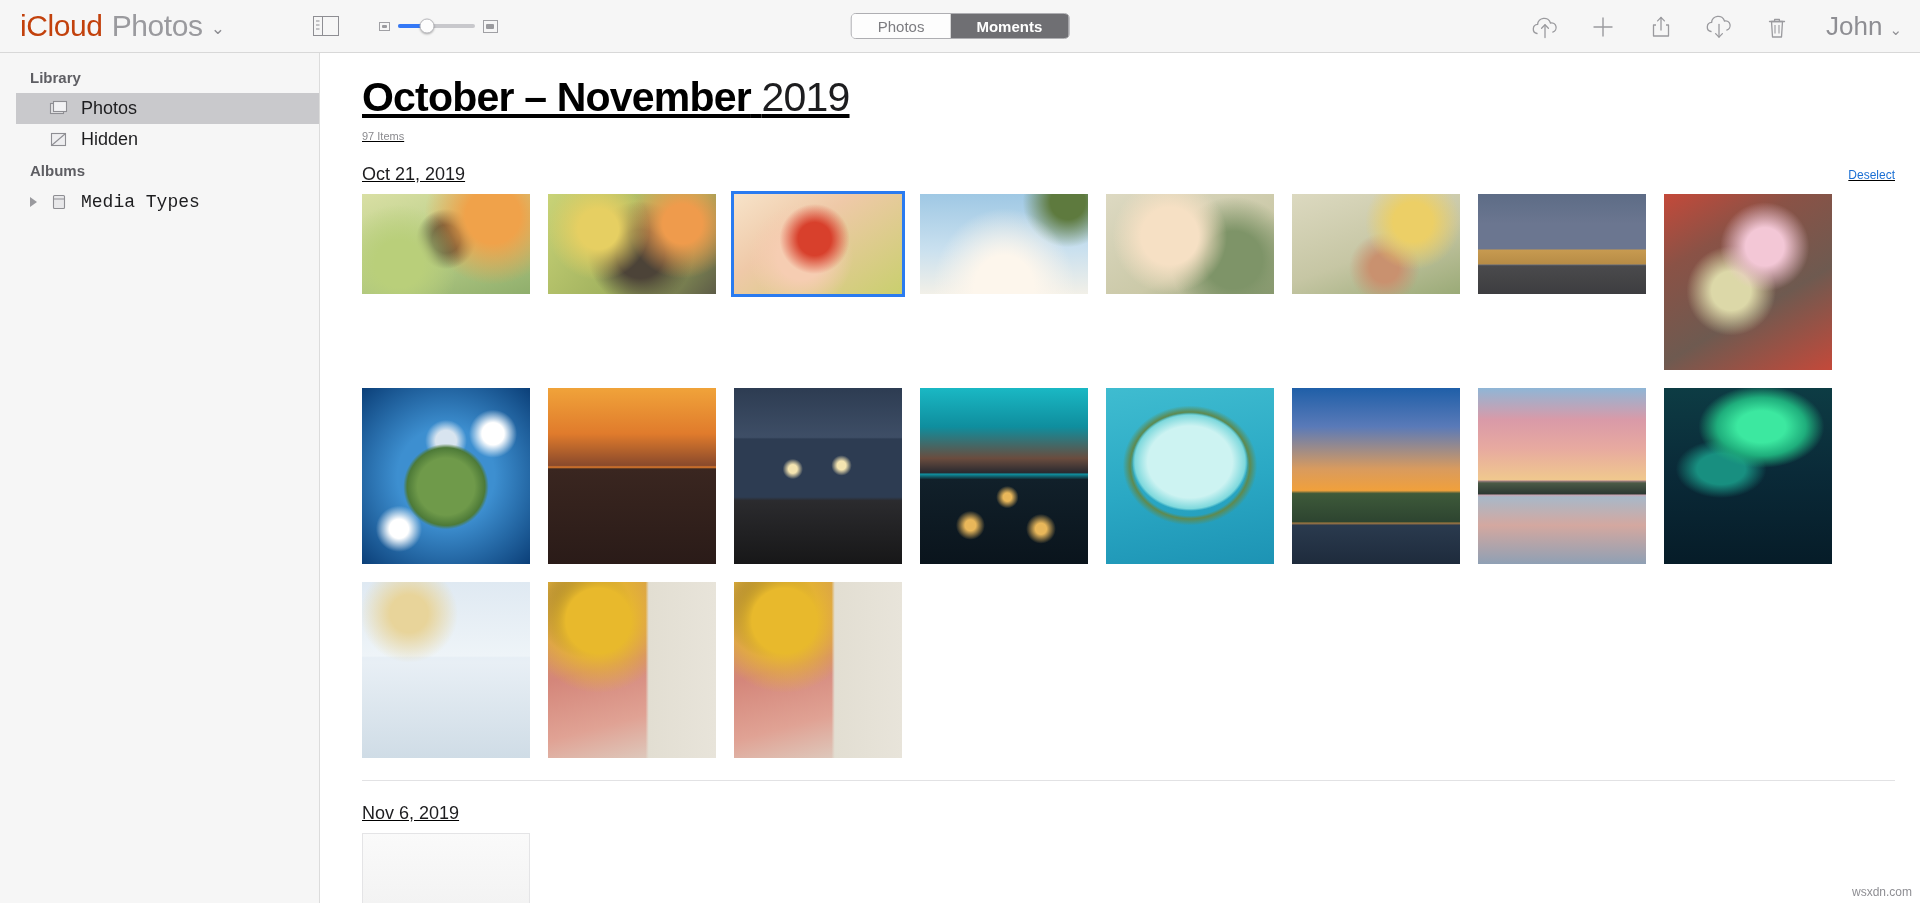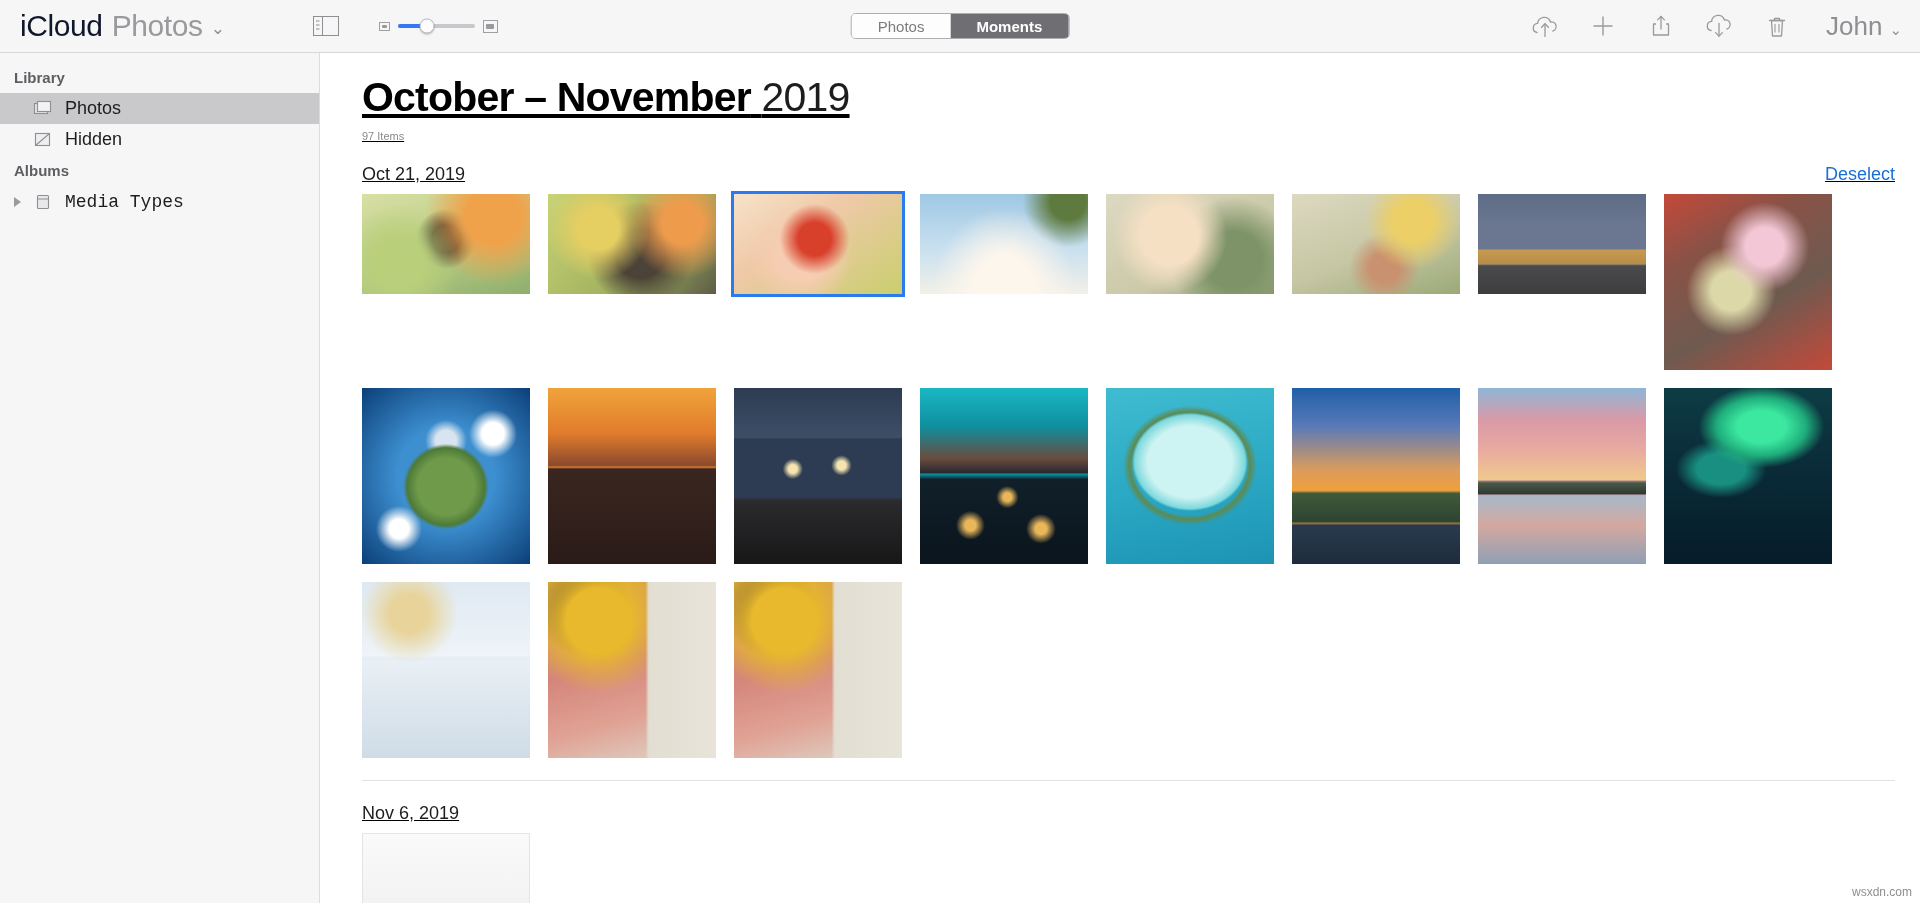--- a/index.html
+++ b/index.html
@@ -18,21 +18,21 @@
     background: #f6f6f6;
     border-bottom: 1px solid #d8d8d8;
     display: flex; align-items: center;
   }
   .brand {
     display: flex; align-items: baseline;
     margin-left: 20px;
     font-size: 30px;
     letter-spacing: -0.4px;
   }
-  .brand-icloud { color: #0f172a; font-weight: 400; }
+  .brand-icloud { color: #c2410c; font-weight: 400; }
   .brand-app { color: #9a9a9e; font-weight: 400; margin-left: 9px; }
   .brand-chev {
     color: #8e8e93; font-size: 17px; margin-left: 8px;
     position: relative; top: -2px;
   }
 
   .tb-sidebar-toggle {
     margin-left: 86px;
     width: 30px; height: 22px;
     display: flex; align-items: center; justify-content: center;
@@ -95,38 +95,39 @@
   }
   .seg-btn.active {
     background: #6f6f73;
     color: #ffffff;
     font-weight: bold;
   }
 
   
   .tb-right {
     margin-left: auto; margin-right: 18px;
-    display: flex; align-items: flex-start; gap: 28px;
+    display: flex; align-items: flex-end; gap: 28px;
   }
   .tb-icon { width: 30px; height: 30px; color: #9a9a9e; }
   .tb-icon svg { display: block; width: 30px; height: 30px; }
   .user-menu {
     display: flex; align-items: baseline; gap: 7px;
     margin-left: 6px;
   }
   .user-name { font-size: 26px; color: #8e8e93; }
   .user-chev { font-size: 15px; color: #8e8e93; }
 
   
   .sidebar {
     position: absolute; top: 53px; left: 0;
     width: 320px; height: 850px;
     background: #f6f6f6;
     border-right: 1px solid #dcdcdc;
     padding-top: 9px;
+    padding-left: 16px;
   }
   .sb-section {
     font-size: 15px; font-weight: bold; color: #5e5e63;
     padding: 7px 0 7px 14px;
   }
   .sb-item {
     display: flex; align-items: center;
     height: 31px; padding-left: 33px;
     font-size: 18px; color: #1d1d1f;
     gap: 10px;
@@ -160,21 +161,21 @@
     margin-top: 11px;
   }
 
   .moment-head {
     display: flex; align-items: center;
     padding: 22px 33px 9px 33px;
   }
   .moment-date { font-size: 18px; color: #1d1d1f; font-weight: 500; }
   .moment-action {
     margin-left: auto;
-    font-size: 18px; color: #1a6fd4;
+    font-size: 12px; color: #1a6fd4;
   }
 
   .grid {
     display: flex; flex-wrap: wrap;
     gap: 18px 18px;
     padding: 0 33px;
   }
   .cell {
     position: relative;
     width: 168px; height: 100px;

